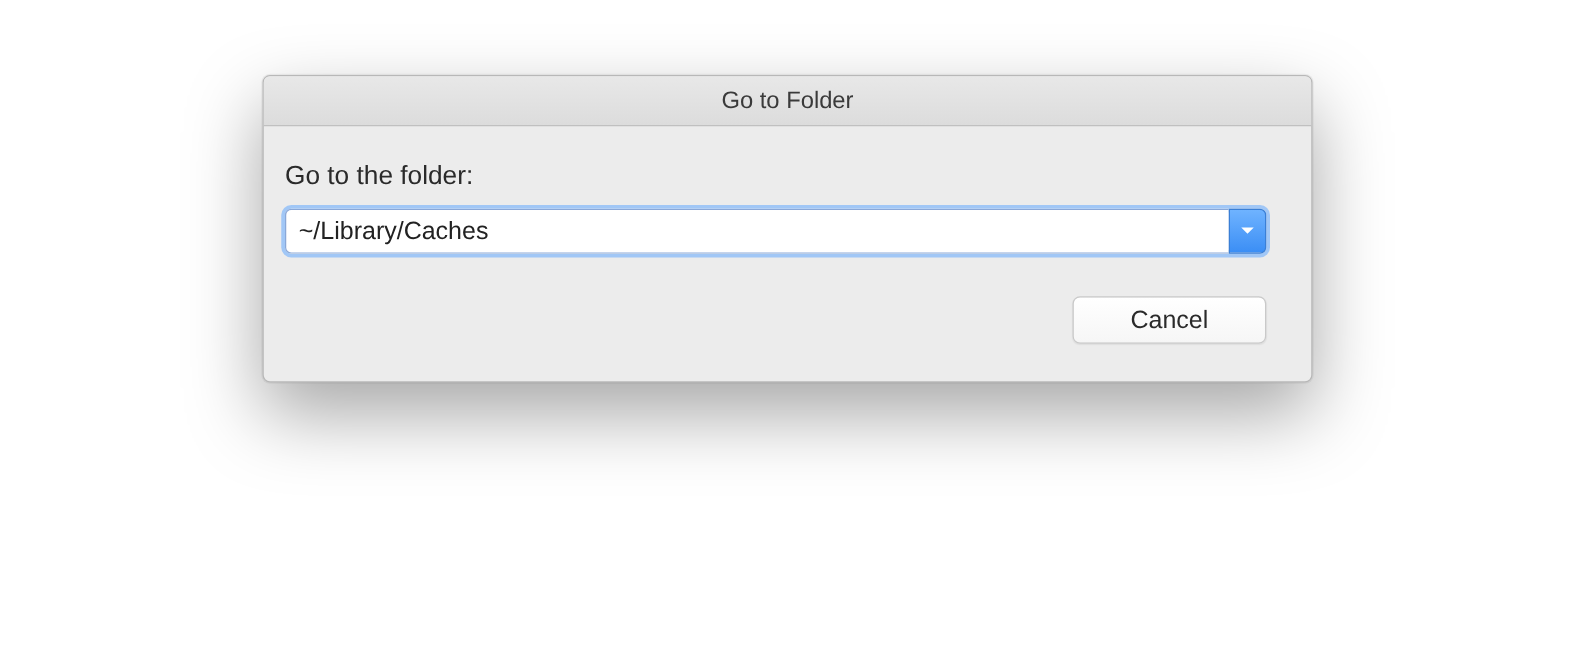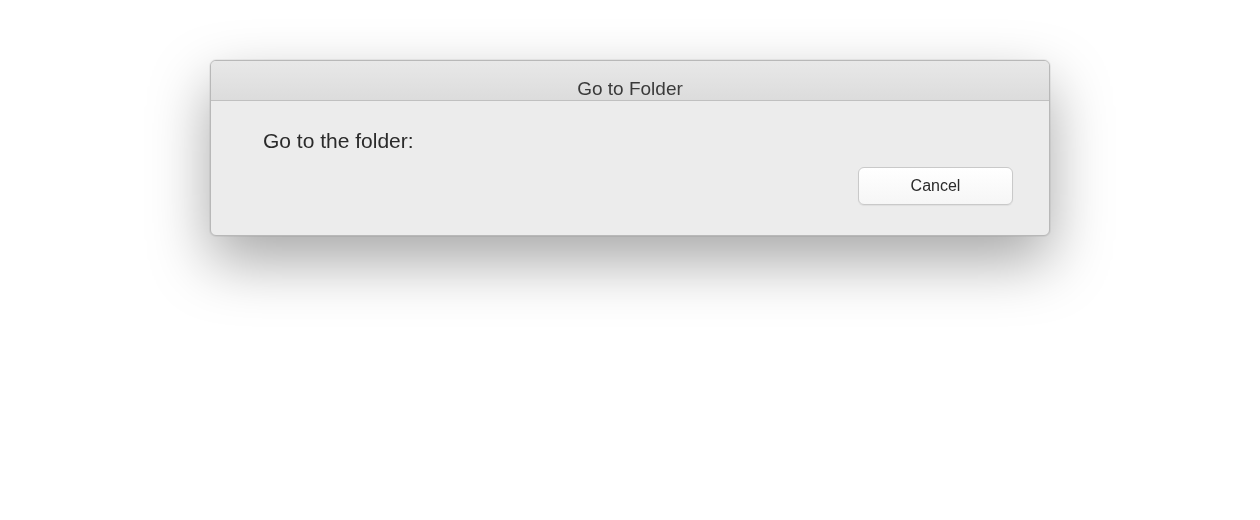--- a/index.html
+++ b/index.html
@@ -23,28 +23,28 @@
       border: 1px solid #b8b8b8;
       border-radius: 6px;
       box-shadow: 0 25px 60px rgba(0,0,0,0.35), 0 0 0 1px rgba(0,0,0,0.05);
       overflow: hidden;
     }
     .titlebar {
       height: 40px;
       background: linear-gradient(to bottom, #e8e8e8 0%, #dcdcdc 100%);
       border-bottom: 1px solid #c0c0c0;
       display: flex;
-      align-items: flex-end;
+      align-items: center;
       justify-content: center;
       font-size: 19px;
       color: #3a3a3a;
       font-weight: 400;
     }
     .content {
-      padding: 28px 36px 30px 52px;
+      padding: 28px 36px 30px 17px;
       border-radius: 11px;
     }
     .label {
       font-size: 21px;
       color: #2a2a2a;
       margin-bottom: 14px;
     }
     .field-row {
       display: flex;
       align-items: stretch;
@@ -87,21 +87,21 @@
     }
     .button-row {
       display: flex;
       justify-content: flex-end;
       gap: 18px;
     }
     .btn {
       min-width: 155px;
       height: 38px;
       border-radius: 6px;
-      font-size: 16px;
+      font-size: 20px;
       font-family: inherit;
       cursor: pointer;
       display: flex;
       align-items: center;
       justify-content: center;
     }
     .btn-cancel {
       background: linear-gradient(to bottom, #ffffff 0%, #f6f6f6 100%);
       border: 1px solid #c9c9c9;
       color: #2a2a2a;
@@ -116,19 +116,31 @@
   </style>
 </head>
 <body>
 
 <div class="dialog">
   <div class="titlebar">
     <span>Go to Folder</span>
   </div>
   <div class="content">
     <div class="label">Go to the folder:</div>
+    <div class="field-row">
+      <div class="combo-wrap">
+        <input class="path-input" type="text" value="~/Library/Caches" style="">
+        <div class="dropdown-btn">
+          <span>
+            <svg viewBox="0 0 12 8">
+                <path d="M1 1 L6 6 L11 1 Z"></path>
+              </svg>
+          </span>
+        </div>
+      </div>
+    </div>
     <div class="button-row">
       <button class="btn btn-cancel">
         <span>Cancel</span>
       </button>
     </div>
   </div>
 </div>
 
 </body></html>

